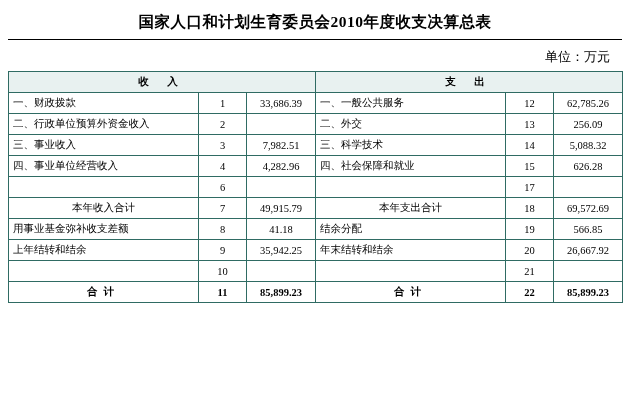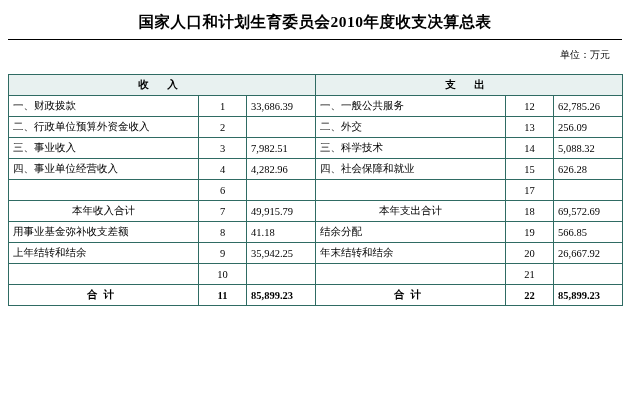--- a/index.html
+++ b/index.html
@@ -31,29 +31,29 @@
     font-family: "Liberation Serif", "DejaVu Serif", serif;
   }
   .title-rule {
     width: 100%;
     height: 0;
     border-bottom: 1px solid #000;
     margin-top: 4px;
   }
   .unit-line {
     text-align: right;
-    font-size: 10px;
+    font-size: 13px;
     padding-top: 8px;
     padding-right: 12px;
     padding-bottom: 5px;
   }
   table.budget {
     border-collapse: collapse;
     width: 614px;
-    margin: 7px auto;
+    margin: 0 auto;
     table-layout: fixed;
     background: #ffffff;
   }
   table.budget td {
     border: 1px solid #2f6b63;
     font-size: 10.5px;
     height: 20px;
     padding: 0 4px;
     vertical-align: middle;
     white-space: nowrap;
@@ -75,21 +75,21 @@
     font-size: 11px;
   }
   .c-item {
     text-align: left;
     padding-left: 6px;
   }
   .c-num {
     text-align: center;
   }
   .c-amt {
-    text-align: left;
+    text-align: center;
     padding-right: 6px;
   }
   .row-total .c-item {
     text-align: center;
     font-weight: normal;
   }
   .row-grand td {
     font-weight: bold;
   }
   .row-grand .c-item {

